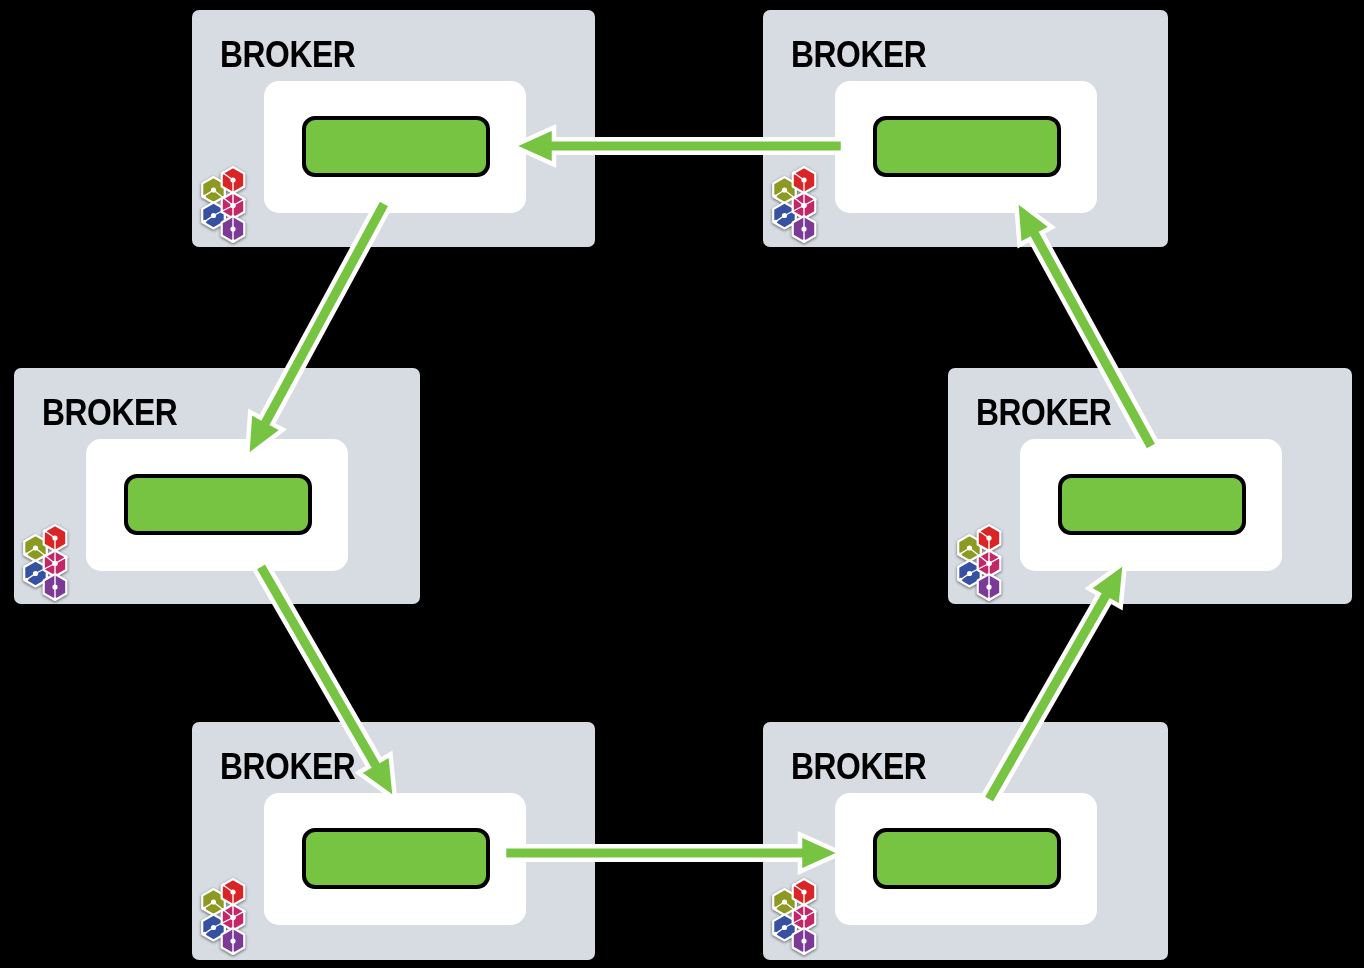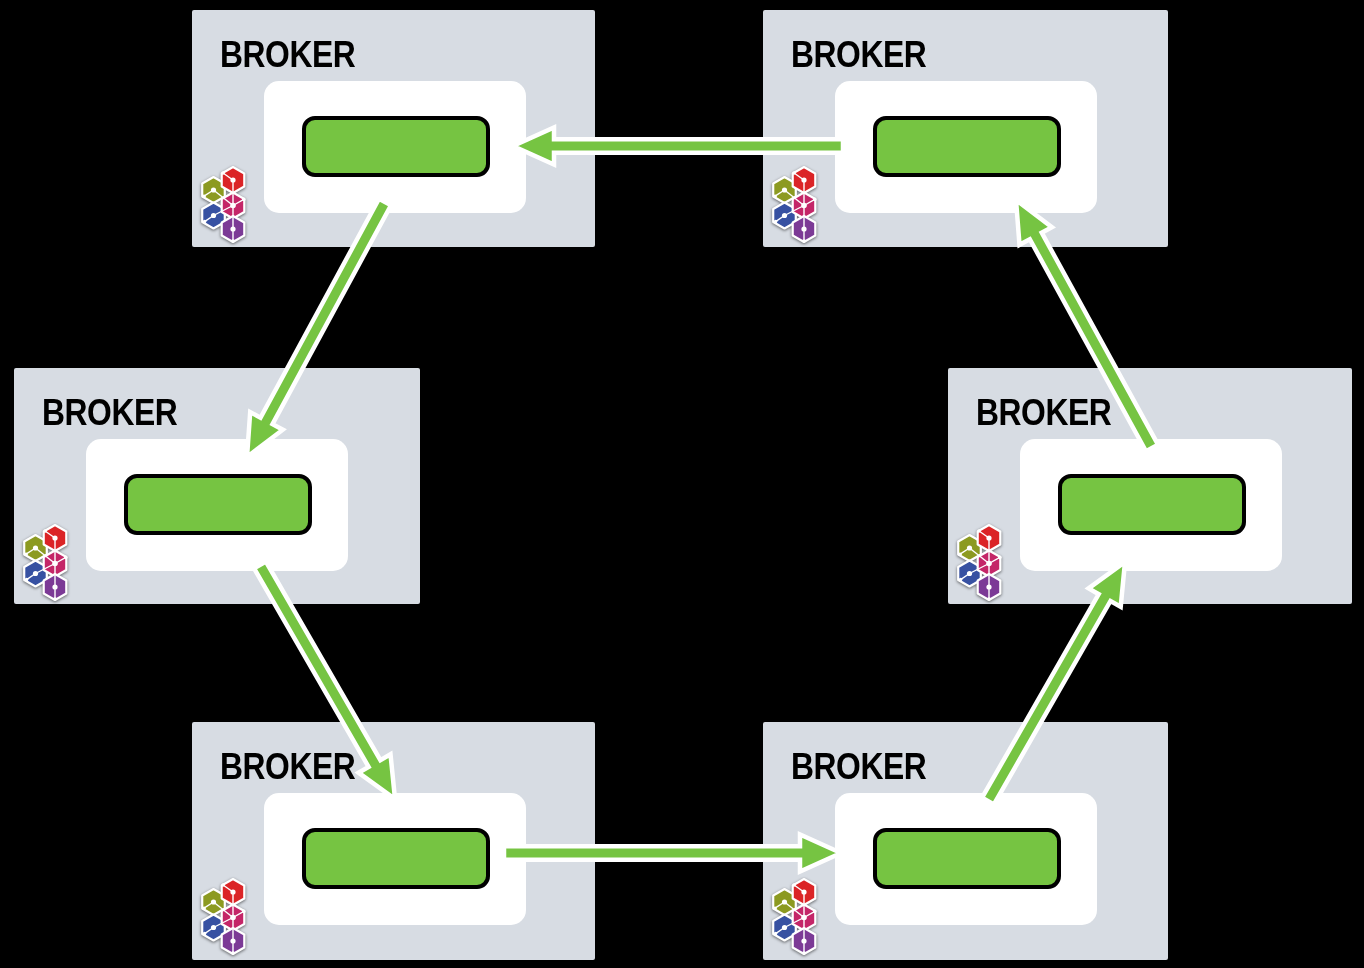--- a/index.html
+++ b/index.html
@@ -10,21 +10,21 @@
     overflow: hidden;
   }
   #canvas {
     position: relative;
     width: 1364px; height: 968px;
     background: var(--bg, #000);
   }
   .broker {
     position: absolute;
     background: var(--node-fill, #d7dce3);
-    border-radius: 2px;
+    border-radius: 7px;
     box-sizing: border-box;
   }
   .broker-label {
     position: absolute;
     left: 28px; top: 24px;
     font-size: 37px;
     font-weight: 700;
     letter-spacing: -0.5px;
     color: var(--node-label, #000);
     transform: scaleX(0.86);

